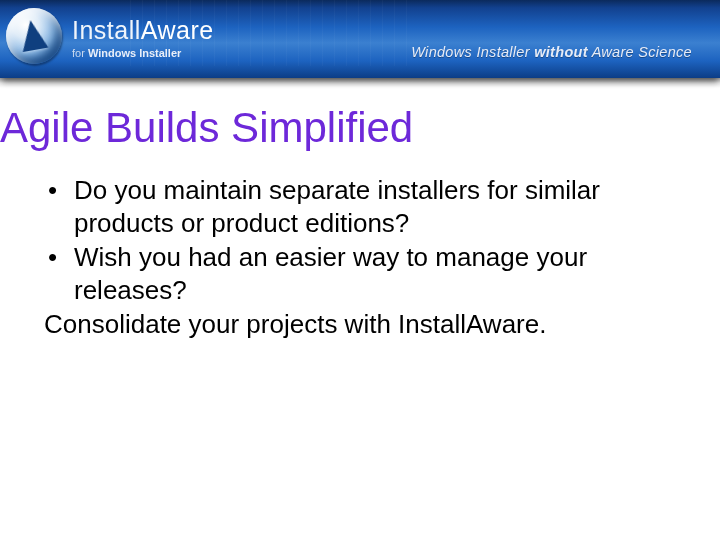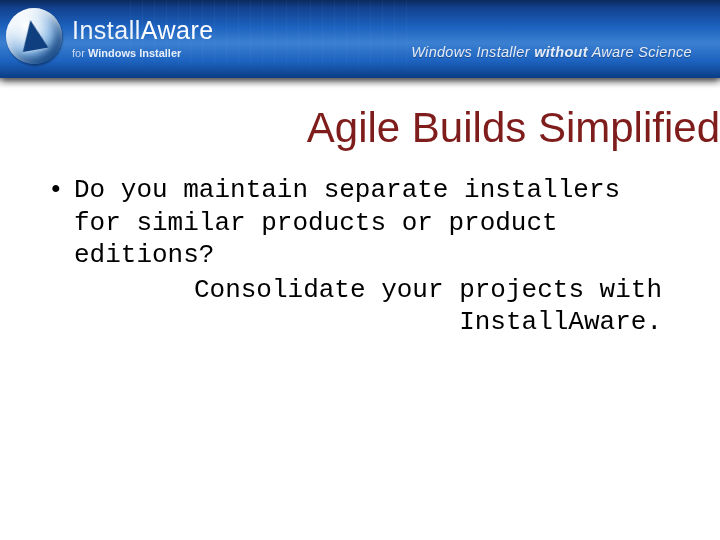--- a/index.html
+++ b/index.html
@@ -120,33 +120,32 @@
     font-weight: 700;
     font-style: italic;
   }
   
   .sep {
     height: 10px;
     background: linear-gradient(180deg, rgba(0,0,0,0.35) 0%, rgba(0,0,0,0.08) 50%, rgba(0,0,0,0) 100%);
   }
   
   .title {
-    text-align: right;
+    text-align: left;
     font-size: 42px;
-    color: #7f1d1d;
+    color: #6d28d9;
     margin-top: 16px;
     font-family: Arial, Helvetica, sans-serif;
   }
   
   .body {
     margin: 22px 58px 0 44px;
     font-size: 26px;
     line-height: 1.25;
     color: #000;
-    font-family: Liberation Mono, monospace;
   }
   .body ul {
     list-style: none;
     padding: 0;
     margin: 0;
   }
   .body li {
     position: relative;
     padding-left: 30px;
     margin: 0 0 2px 0;
@@ -154,21 +153,20 @@
   .body li::before {
     content: "•";
     position: absolute;
     left: 4px;
     top: 0;
     font-size: 26px;
     line-height: 1.25;
   }
   .closing {
     margin-top: 2px;
-    text-align: right;
   }
 </style>
 </head>
 <body>
 
 <div class="slide">
 
   <div class="header">
     <div class="brand">
       <div class="logo-wrap">
@@ -188,17 +186,18 @@
       <span>Windows Installer </span><span class="bold">without</span><span> Aware Science</span>
     </div>
   </div>
   <div class="sep"></div>
 
   <div class="title">Agile Builds Simplified</div>
 
   <div class="body">
     <ul>
       <li>Do you maintain separate installers for similar products or product editions?</li>
+      <li>Wish you had an easier way to manage your releases?</li>
     </ul>
     <div class="closing">Consolidate your projects with InstallAware.</div>
   </div>
 
 </div>
 
 </body></html>

